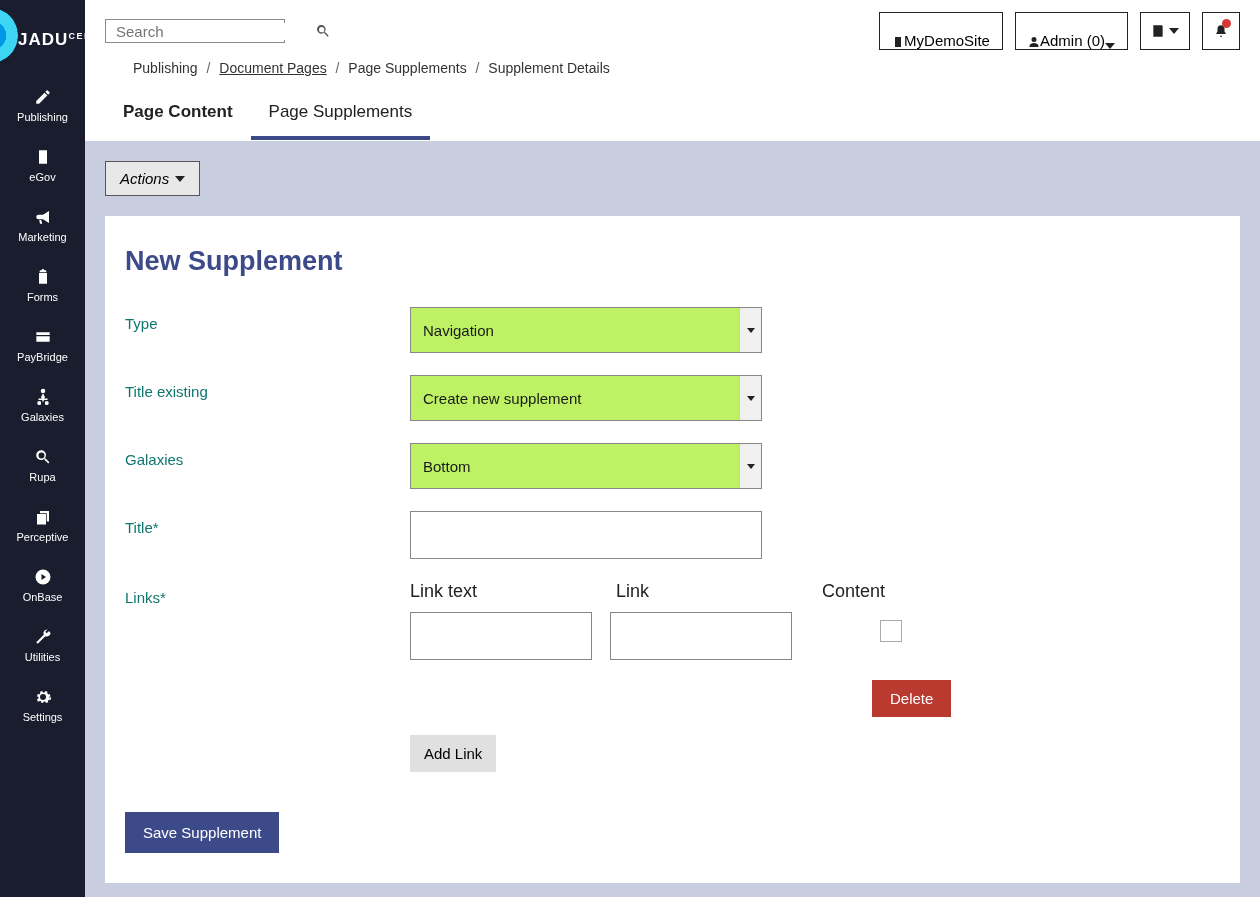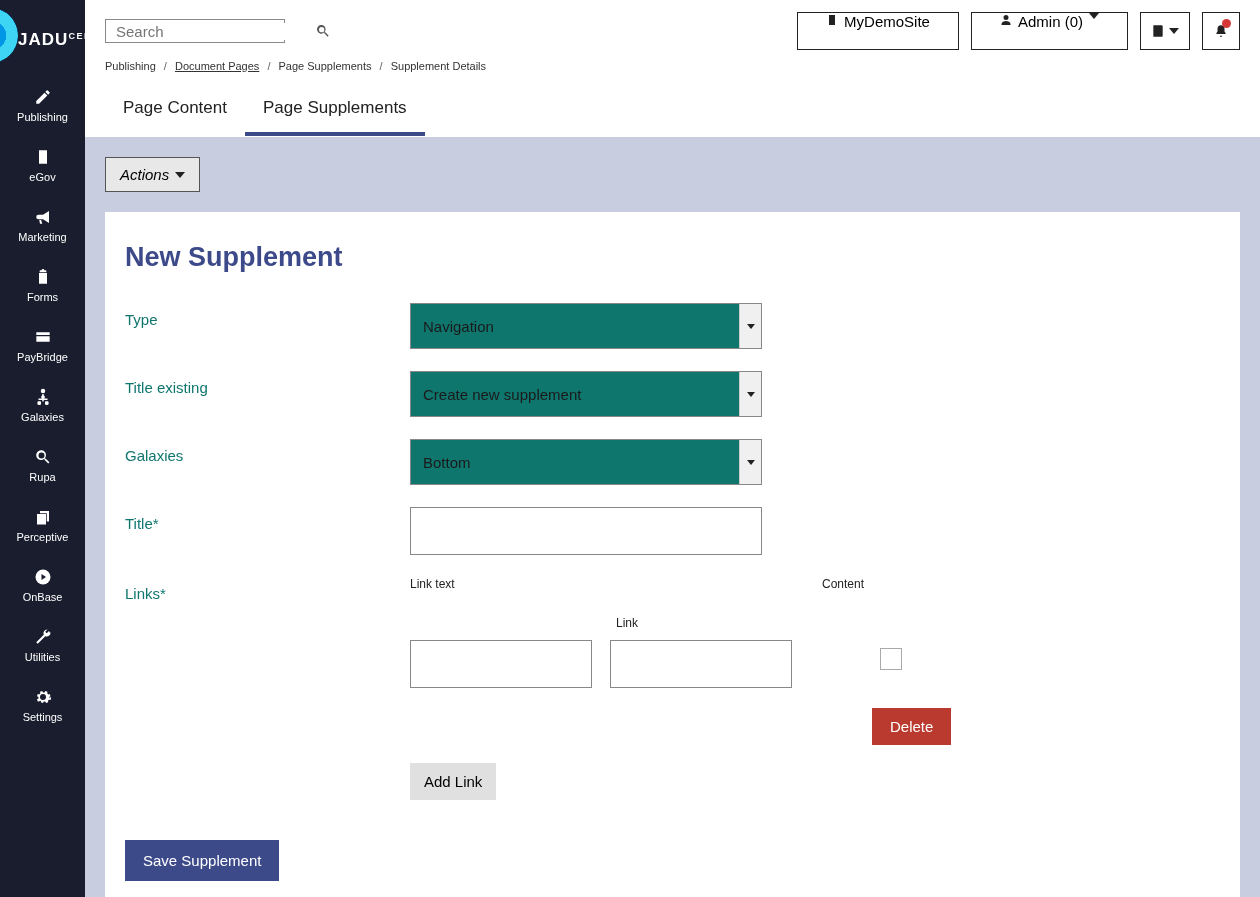--- a/index.html
+++ b/index.html
@@ -16,53 +16,53 @@
 .nav-item .ic { width: 20px; height: 20px; display: flex; align-items: center; justify-content: center; margin-bottom: 4px; }
 .nav-item svg { fill: #fff; }
 
 
 .main { flex: 1; display: flex; flex-direction: column; }
 .topbar { display: flex; align-items: center; padding: 12px 20px 10px; gap: 12px; }
 .search-box { width: 180px; height: 24px; border: 1px solid #8a8a8a; display: flex; align-items: center; padding: 0 10px; }
 .search-box input { border: none; outline: none; flex: 1; font-size: 15px; color: #555; }
 .search-box .sicon { color: #555; }
 .topbar-spacer { flex: 1; }
-.top-btn { height: 38px; border: 1px solid #222; background: #fff; display: flex; align-items: flex-start; padding: 0 28px; gap: 6px; font-size: 15px; cursor: pointer; }
+.top-btn { height: 38px; border: 1px solid #222; background: #fff; display: flex; align-items: flex-end; padding: 0 12px; gap: 0; font-size: 15px; cursor: pointer; }
 .icon-btn { height: 38px; width: 38px; border: 1px solid #222; background: #fff; display: flex; align-items: center; justify-content: center; cursor: pointer; position: relative; gap:4px; }
 .notif-dot { position: absolute; top: 6px; right: 8px; width: 9px; height: 9px; background: #d63838; border-radius: 50%; }
 
-.breadcrumb { padding: 0 20px 12px; font-size: 11px; color: #333; }
+.breadcrumb { padding: 0 20px 12px; font-size: 14px; color: #333; margin-left: 28px; }
 .breadcrumb a { color: #333; text-decoration: underline; }
 .breadcrumb .sep { margin: 0 5px; color: #666; }
 
 .tabs { display: flex; padding: 0 20px; border-bottom: 1px solid #fff; }
-.tab { padding: 14px 18px 14px; font-size: 17px; color: #222; cursor: pointer; border-bottom: 4px solid transparent; }
+.tab { padding: 14px 18px 14px; font-size: 17px; color: #222; cursor: pointer; border-bottom: 4px solid transparent; font-weight: bold; }
 .tab.active { border-bottom-color: #3d4a8a; font-weight: 500; }
 
 .content-area { background: #c8cde0; padding: 20px; }
 .actions-btn { border: 1px solid #555; background: #e8e8e8; padding: 8px 14px; font-size: 15px; display: inline-flex; align-items: center; gap: 6px; cursor: pointer; margin-bottom: 20px; font-style: italic; }
 
 .panel { background: #fff; padding: 30px 20px; }
 .panel h1 { color: #3d4a8a; font-size: 27px; font-weight: 800; margin-bottom: 30px; }
 
 .form-row { display: flex; align-items: flex-start; margin-bottom: 22px; }
 .form-label { width: 285px; padding-top: 8px; font-size: 15px; color: #0f766e; }
 .form-field { flex: 0 0 auto; }
 
 .select-wrap { position: relative; width: 352px; }
-.select-display { height: 46px; border: 1px solid #888; padding: 0 12px; display: flex; align-items: center; font-size: 15px; background: #0f766e; cursor: pointer; }
+.select-display { height: 46px; border: 1px solid #888; padding: 0 12px; display: flex; align-items: center; font-size: 15px; background: #bef264; cursor: pointer; }
 .select-caret-btn { position: absolute; right: 1px; top: 1px; bottom: 1px; width: 22px; background: #f0f0f0; border-left: 1px solid #ccc; display: flex; align-items: center; justify-content: center; pointer-events: none; }
 .select-caret-btn .caret { width: 0; height: 0; border-left: 4px solid transparent; border-right: 4px solid transparent; border-top: 5px solid #222; }
 
 .text-input { width: 352px; height: 48px; border: 1px solid #888; padding: 0 10px; font-size: 15px; }
 
 .links-header { display: flex; gap: 18px; margin-bottom: 10px; }
-.links-col { font-size: 12px; color: #222; }
+.links-col { font-size: 18px; color: #222; }
 .links-col.lt { width: 188px; }
-.links-col.lk { width: 188px; margin-top: 39px; }
+.links-col.lk { width: 188px; }
 .links-col.pos { flex:1; }
 .links-row { display: flex; gap: 18px; align-items: flex-start; margin-bottom: 20px; }
 .links-row input[type="text"] { width: 182px; height: 48px; border: 1px solid #888; padding: 0 10px; font-size: 15px; }
 .pos-box { width: 22px; height: 22px; border: 1px solid #aaa; margin-left: 70px; margin-top:8px; cursor:pointer; }
 .delete-btn { background: #ba3a2f; color: #fff; border: none; padding: 10px 18px; font-size: 15px; cursor: pointer; margin-left: 462px; margin-bottom: 18px; }
 .addlink-btn { background: #e0e0e0; border: none; padding: 10px 14px; font-size: 15px; cursor: pointer; }
 
 .save-btn { background: #3d4a8a; color: #fff; border: none; padding: 12px 18px; font-size: 15px; cursor: pointer; margin-top: 30px; }
 
 .caret-down { width: 0; height: 0; border-left: 5px solid transparent; border-right: 5px solid transparent; border-top: 6px solid #222; display:inline-block; }

